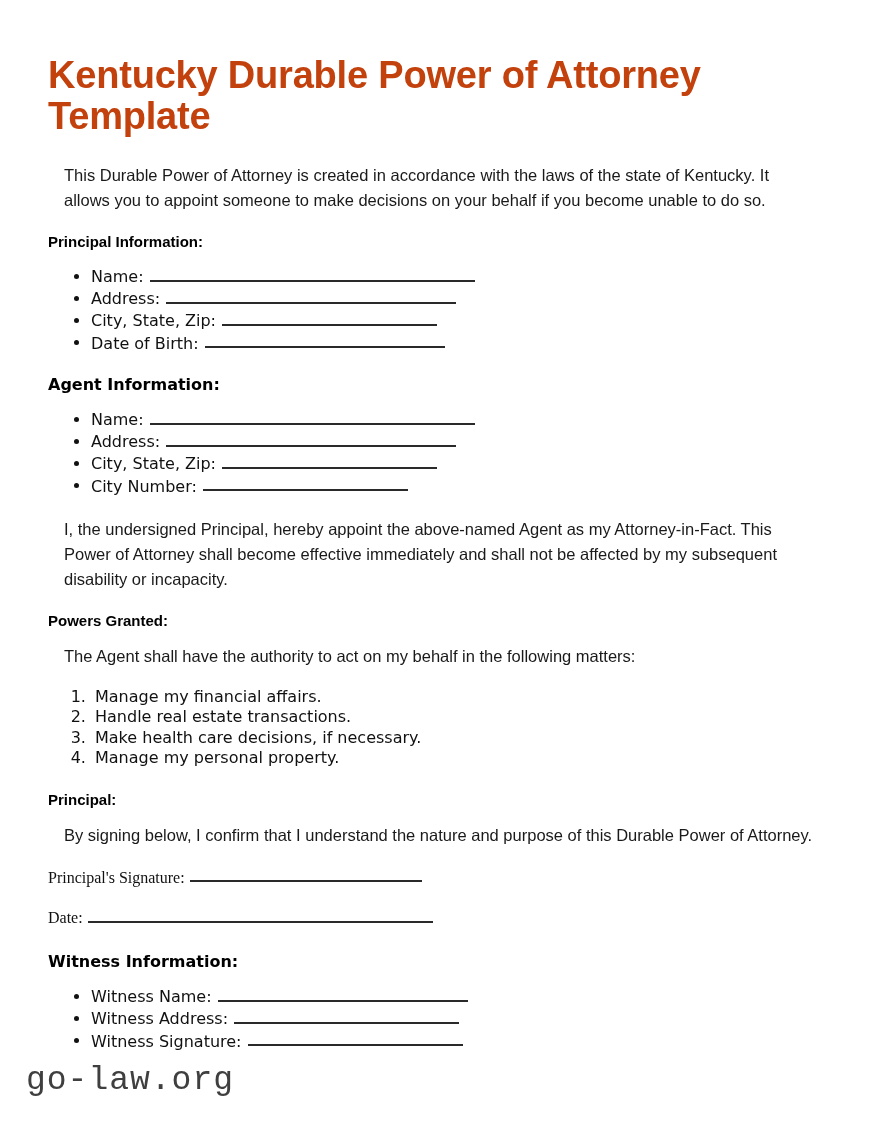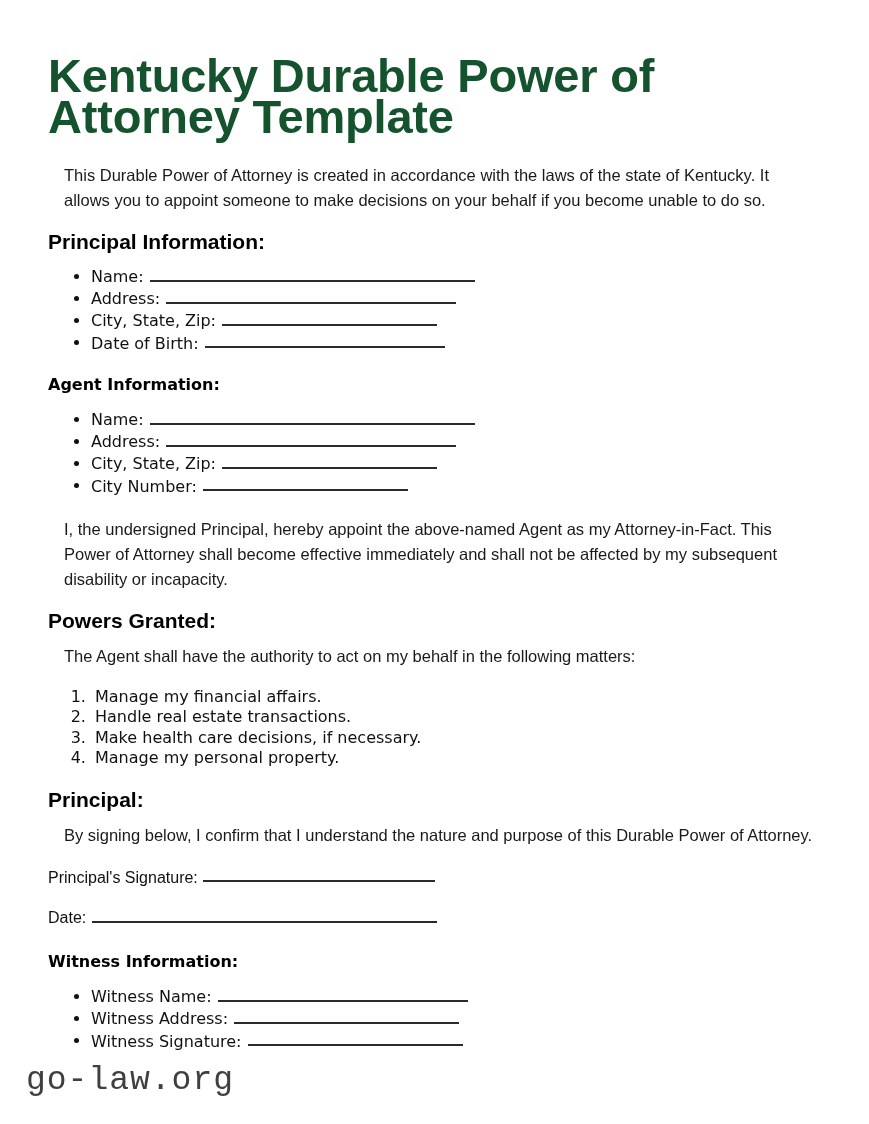--- a/index.html
+++ b/index.html
@@ -30,43 +30,43 @@
   .content {
     position: absolute;
     left: 48px;
     top: 55px;
     width: 765px;
   }
 
   
   .doc-title {
     font-family: "Liberation Sans", "DejaVu Sans", sans-serif;
-    font-size: 47px;
+    font-size: 38px;
     font-weight: bold;
     line-height: 41px;
     letter-spacing: -0.2px;
     margin: 0 0 26px 0;
-    color: #14532d;
+    color: #c2410c;
     max-width: 730px;
   }
 
   
   .para {
     font-family: "Liberation Sans", "DejaVu Sans", sans-serif;
     font-size: 16.5px;
     line-height: 25px;
     margin: 0 0 18px 16px;
     color: #1a1a1a;
     max-width: 765px;
   }
 
   
   .section-heading {
     font-family: "Liberation Sans", "DejaVu Sans", sans-serif;
-    font-size: 21px;
+    font-size: 15px;
     font-weight: bold;
     line-height: 22px;
     margin: 0 0 12px 0;
     color: #000000;
   }
   .section-heading.wide {
     font-family: "DejaVu Sans", "Liberation Sans", sans-serif;
     font-size: 16px;
   }
 
@@ -99,21 +99,21 @@
   .blank {
     display: inline-block;
     border-bottom: 2px solid #2a2a2a;
     height: 0.92em;
     vertical-align: baseline;
     margin-left: 1px;
   }
 
   
   .sig-line {
-    font-family: Liberation Sans, sans-serif;
+    font-family: Liberation Serif, serif;
     font-size: 16px;
     line-height: 22px;
     margin: 0 0 18px 0;
     color: #111111;
     white-space: nowrap;
   }
 
   
   .watermark {
     position: absolute;

